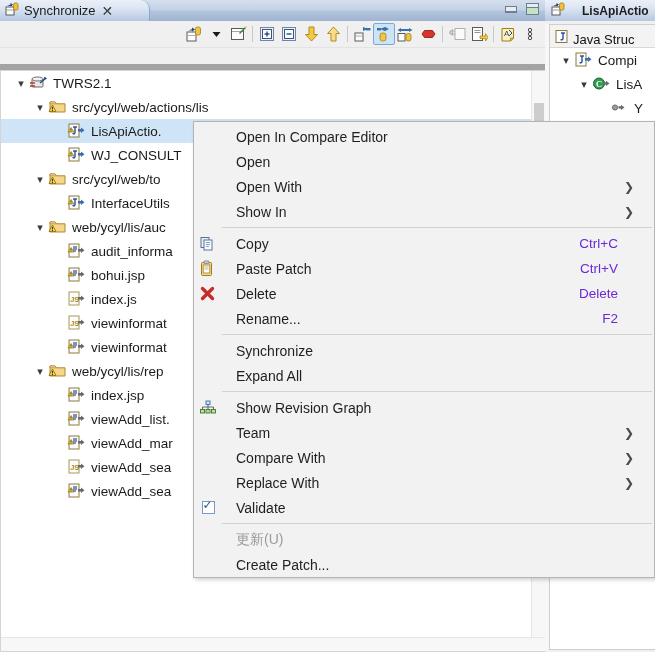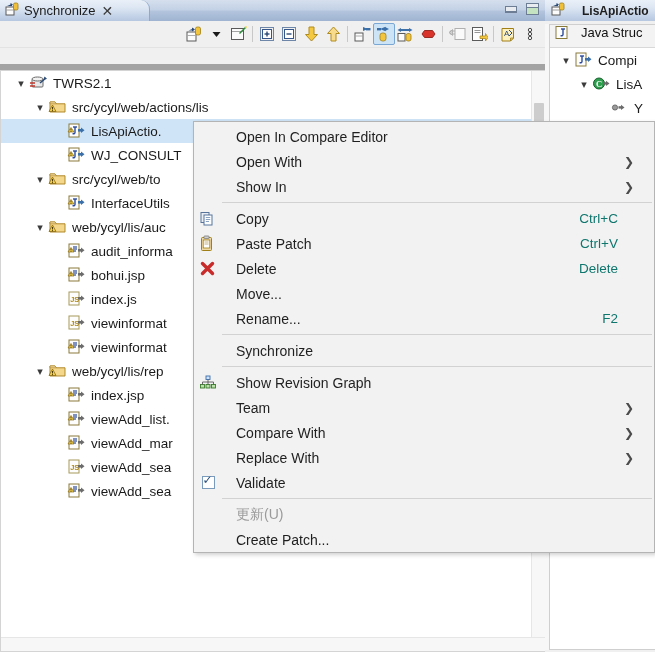--- a/index.html
+++ b/index.html
@@ -162,24 +162,24 @@
     padding-left: 6px;
   }
   .r-tab-label { font-size: 12px; color: #1d1d1d; margin-left: 16px; white-space: nowrap; font-weight: bold; }
   .r-outer {
     position: absolute; left: 4px; top: 24px;
     width: 106px; height: 626px;
     border: 1px solid #cfcfcf; border-right: none;
     background: #fff;
   }
   .r-header {
-    height: 23px; display: flex; align-items: flex-start;
+    height: 23px; display: flex; align-items: flex-end;
     padding-left: 4px; background: #f3f3f3;
     border-bottom: 1px solid #d8d8d8;
-    font-size: 13px; color: #111; white-space: nowrap; gap: 8px;
+    font-size: 13px; color: #111; white-space: nowrap;
   }
   .r-row {
     height: 24px; display: flex; align-items: center;
     font-size: 13.5px; color: #1a1a1a; white-space: nowrap;
   }
   .r-vscroll {
     position: absolute; left: 0; top: 24px;
     width: 4px; height: 626px; background: #f7f7f7;
   }
 
@@ -204,21 +204,21 @@
   }
   .mi.disabled { color: #9a9a9a; }
   .mi-icon {
     width: 28px; height: 25px;
     display: flex; align-items: center; justify-content: center;
     flex: 0 0 28px;
   }
   .mi-text { margin-left: 14px; }
   .mi-accel {
     position: absolute; right: 36px;
-    font-size: 13.5px; color: #0f766e;
+    font-size: 13.5px; color: #6d28d9;
   }
   .mi-arrow {
     position: absolute; right: 20px;
     font-size: 12px; color: #4b4b4b;
     font-family: "DejaVu Sans", sans-serif;
   }
   .mi-sep {
     height: 1px; background: #d2d2d2;
     margin: 3px 2px 3px 28px;
   }
@@ -729,20 +729,24 @@
     <div class="r-vscroll"></div>
   </div>
 
   <div id="ctx-menu">
       <div class="mi">
         <span class="mi-icon"></span>
         <span class="mi-text">Open In Compare Editor</span>
       </div>
       <div class="mi">
         <span class="mi-icon"></span>
+        <span class="mi-text">Open</span>
+      </div>
+      <div class="mi">
+        <span class="mi-icon"></span>
         <span class="mi-text">Open With</span>
         <span class="mi-arrow">❯</span>
       </div>
       <div class="mi">
         <span class="mi-icon"></span>
         <span class="mi-text">Show In</span>
         <span class="mi-arrow">❯</span>
       </div>
       <div class="mi-sep"></div>
       <div class="mi">
@@ -775,31 +779,31 @@
         <span class="mi-icon">
           <svg width="19" height="18" viewBox="0 0 19 18">
             <path d="M3.5 3.5 L13.5 13.5 M13.5 3.5 L3.5 13.5" stroke="#c92b2b" stroke-width="3.4" stroke-linecap="round"></path>
           </svg>
         </span>
         <span class="mi-text">Delete</span>
         <span class="mi-accel">Delete</span>
       </div>
       <div class="mi">
         <span class="mi-icon"></span>
-        <span class="mi-text">Move...</span>
-      </div>
-      <div class="mi">
-        <span class="mi-icon"></span>
         <span class="mi-text">Rename...</span>
         <span class="mi-accel">F2</span>
       </div>
       <div class="mi-sep"></div>
       <div class="mi">
         <span class="mi-icon"></span>
         <span class="mi-text">Synchronize</span>
+      </div>
+      <div class="mi">
+        <span class="mi-icon"></span>
+        <span class="mi-text">Expand All</span>
       </div>
       <div class="mi-sep"></div>
       <div class="mi">
         <span class="mi-icon">
           <svg width="19" height="18" viewBox="0 0 19 18">
             <rect x="7" y="2" width="4" height="3.5" fill="#cfe3ff" stroke="#3a6ea8" stroke-width="0.9"></rect>
       <rect x="1.5" y="10.5" width="4" height="3.5" fill="#b8e0a8" stroke="#3a7a2a" stroke-width="0.9"></rect>
       <rect x="7" y="10.5" width="4" height="3.5" fill="#b8e0a8" stroke="#3a7a2a" stroke-width="0.9"></rect>
       <rect x="12.5" y="10.5" width="4" height="3.5" fill="#b8e0a8" stroke="#3a7a2a" stroke-width="0.9"></rect>
       <path d="M9 5.5 L9 8 M3.5 8 L14.5 8 M3.5 8 L3.5 10.5 M9 8 L9 10.5 M14.5 8 L14.5 10.5" stroke="#5a5a5a" stroke-width="0.9" fill="none"></path>

